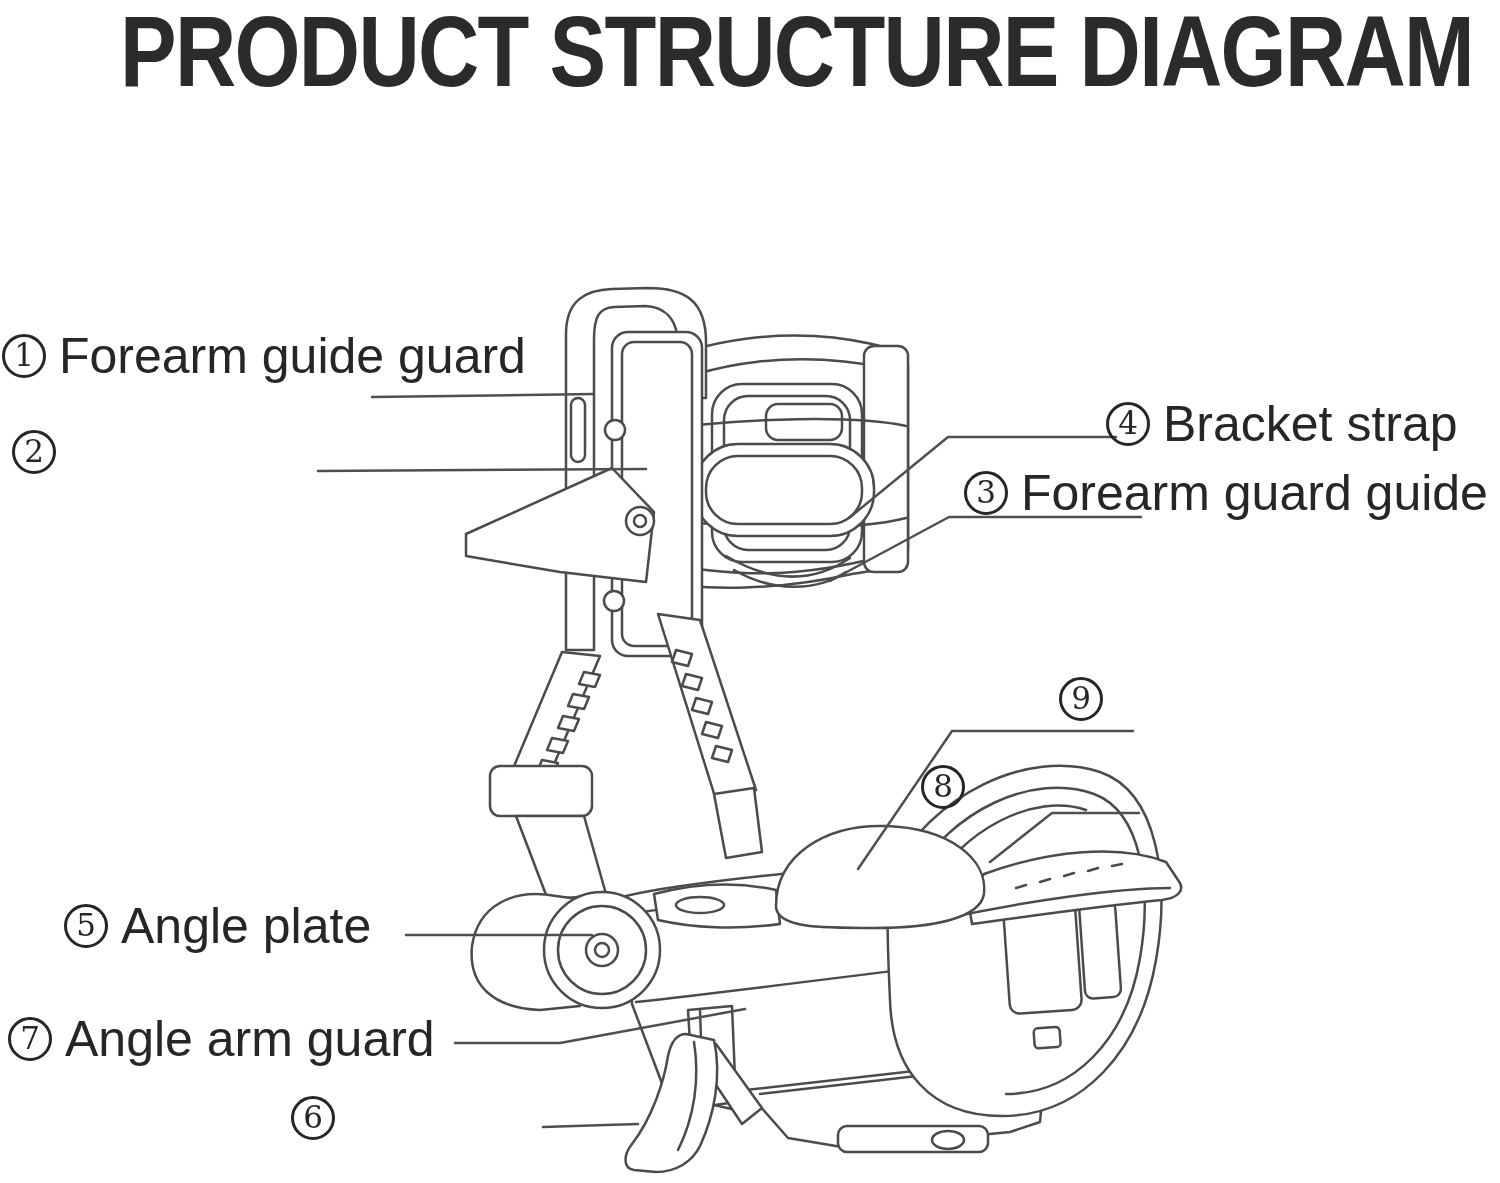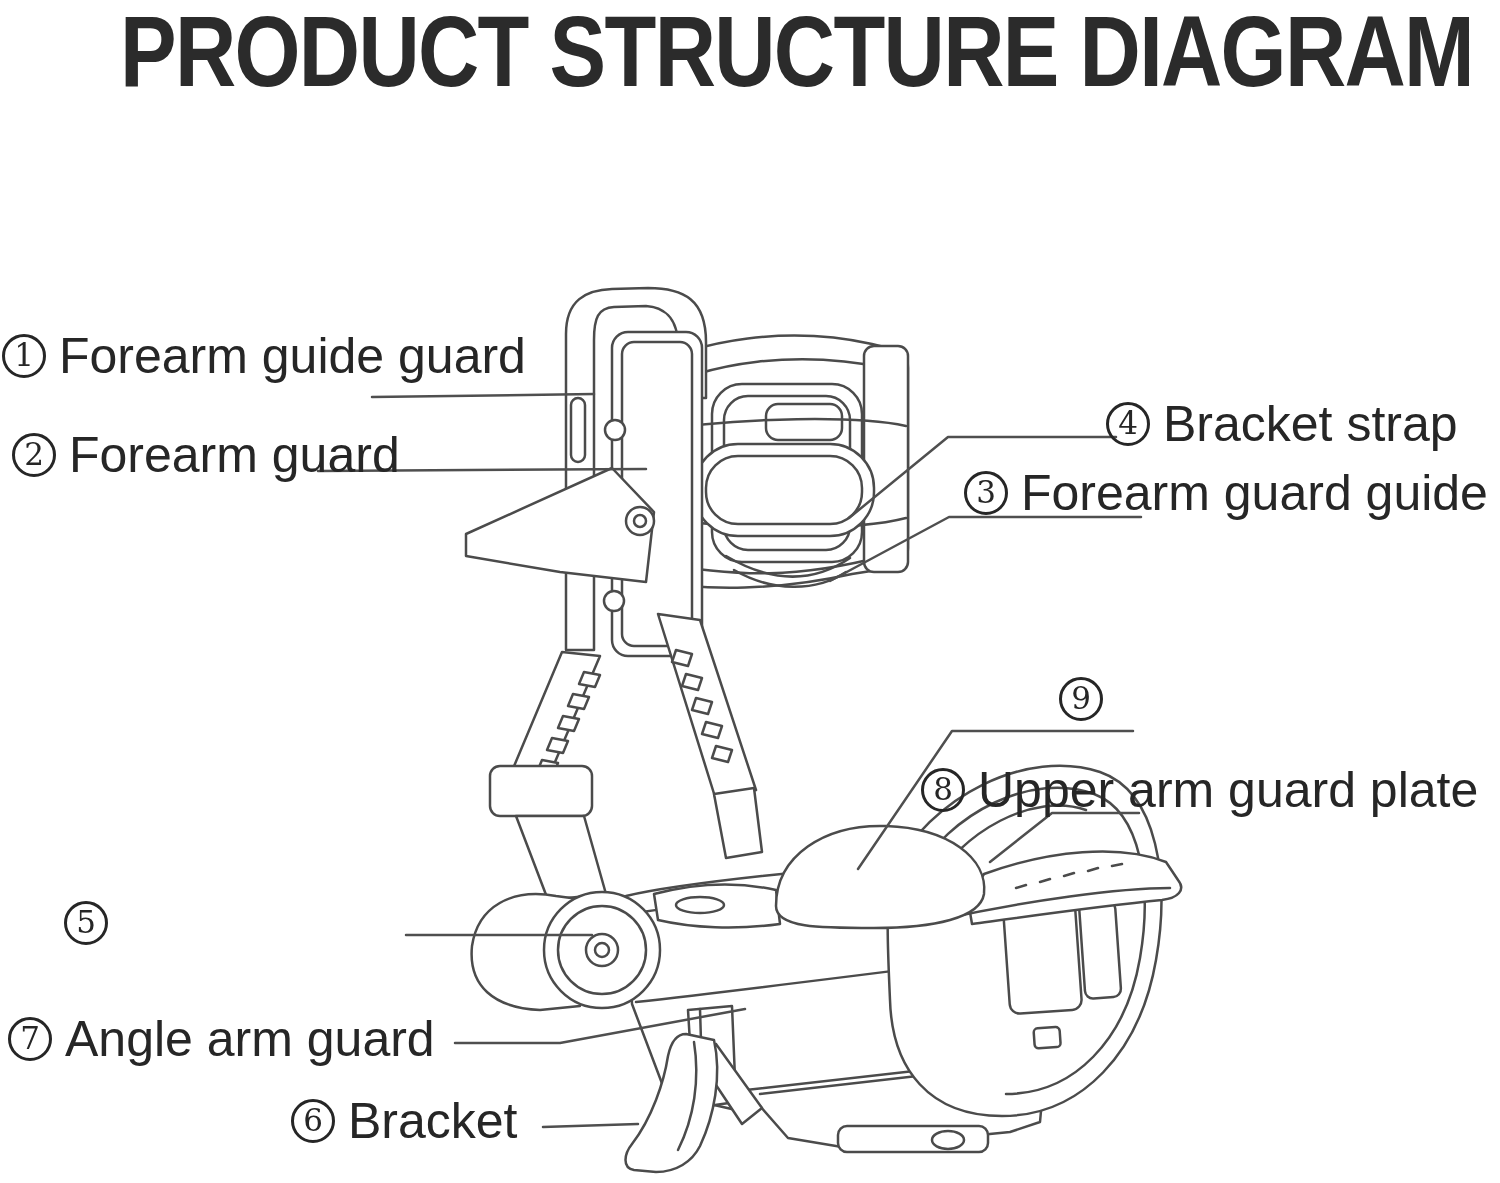--- a/index.html
+++ b/index.html
@@ -177,49 +177,47 @@
     </g>
   </svg>
 
   <div class="part-label" id="lbl-1">
     <span class="num-circle">1</span>
     <span>Forearm guide guard</span>
   </div>
 
   <div class="part-label" id="lbl-2">
     <span class="num-circle">2</span>
-    <span>Forearm guard</span>
   </div>
 
   <div class="part-label" id="lbl-4">
     <span class="num-circle">4</span>
     <span>Bracket strap</span>
   </div>
 
   <div class="part-label" id="lbl-3">
     <span class="num-circle">3</span>
     <span>Forearm guard guide</span>
   </div>
 
   <div class="part-label" id="lbl-9">
     <span class="num-circle">9</span>
   </div>
 
   <div class="part-label" id="lbl-8">
     <span class="num-circle">8</span>
-    <span>Upper arm guard plate</span>
   </div>
 
   <div class="part-label" id="lbl-5">
     <span class="num-circle">5</span>
+    <span>Angle plate</span>
   </div>
 
   <div class="part-label" id="lbl-7">
     <span class="num-circle">7</span>
     <span>Angle arm guard</span>
   </div>
 
   <div class="part-label" id="lbl-6">
     <span class="num-circle">6</span>
-    <span>Bracket</span>
   </div>
 
 </div>
 
 </body></html>

